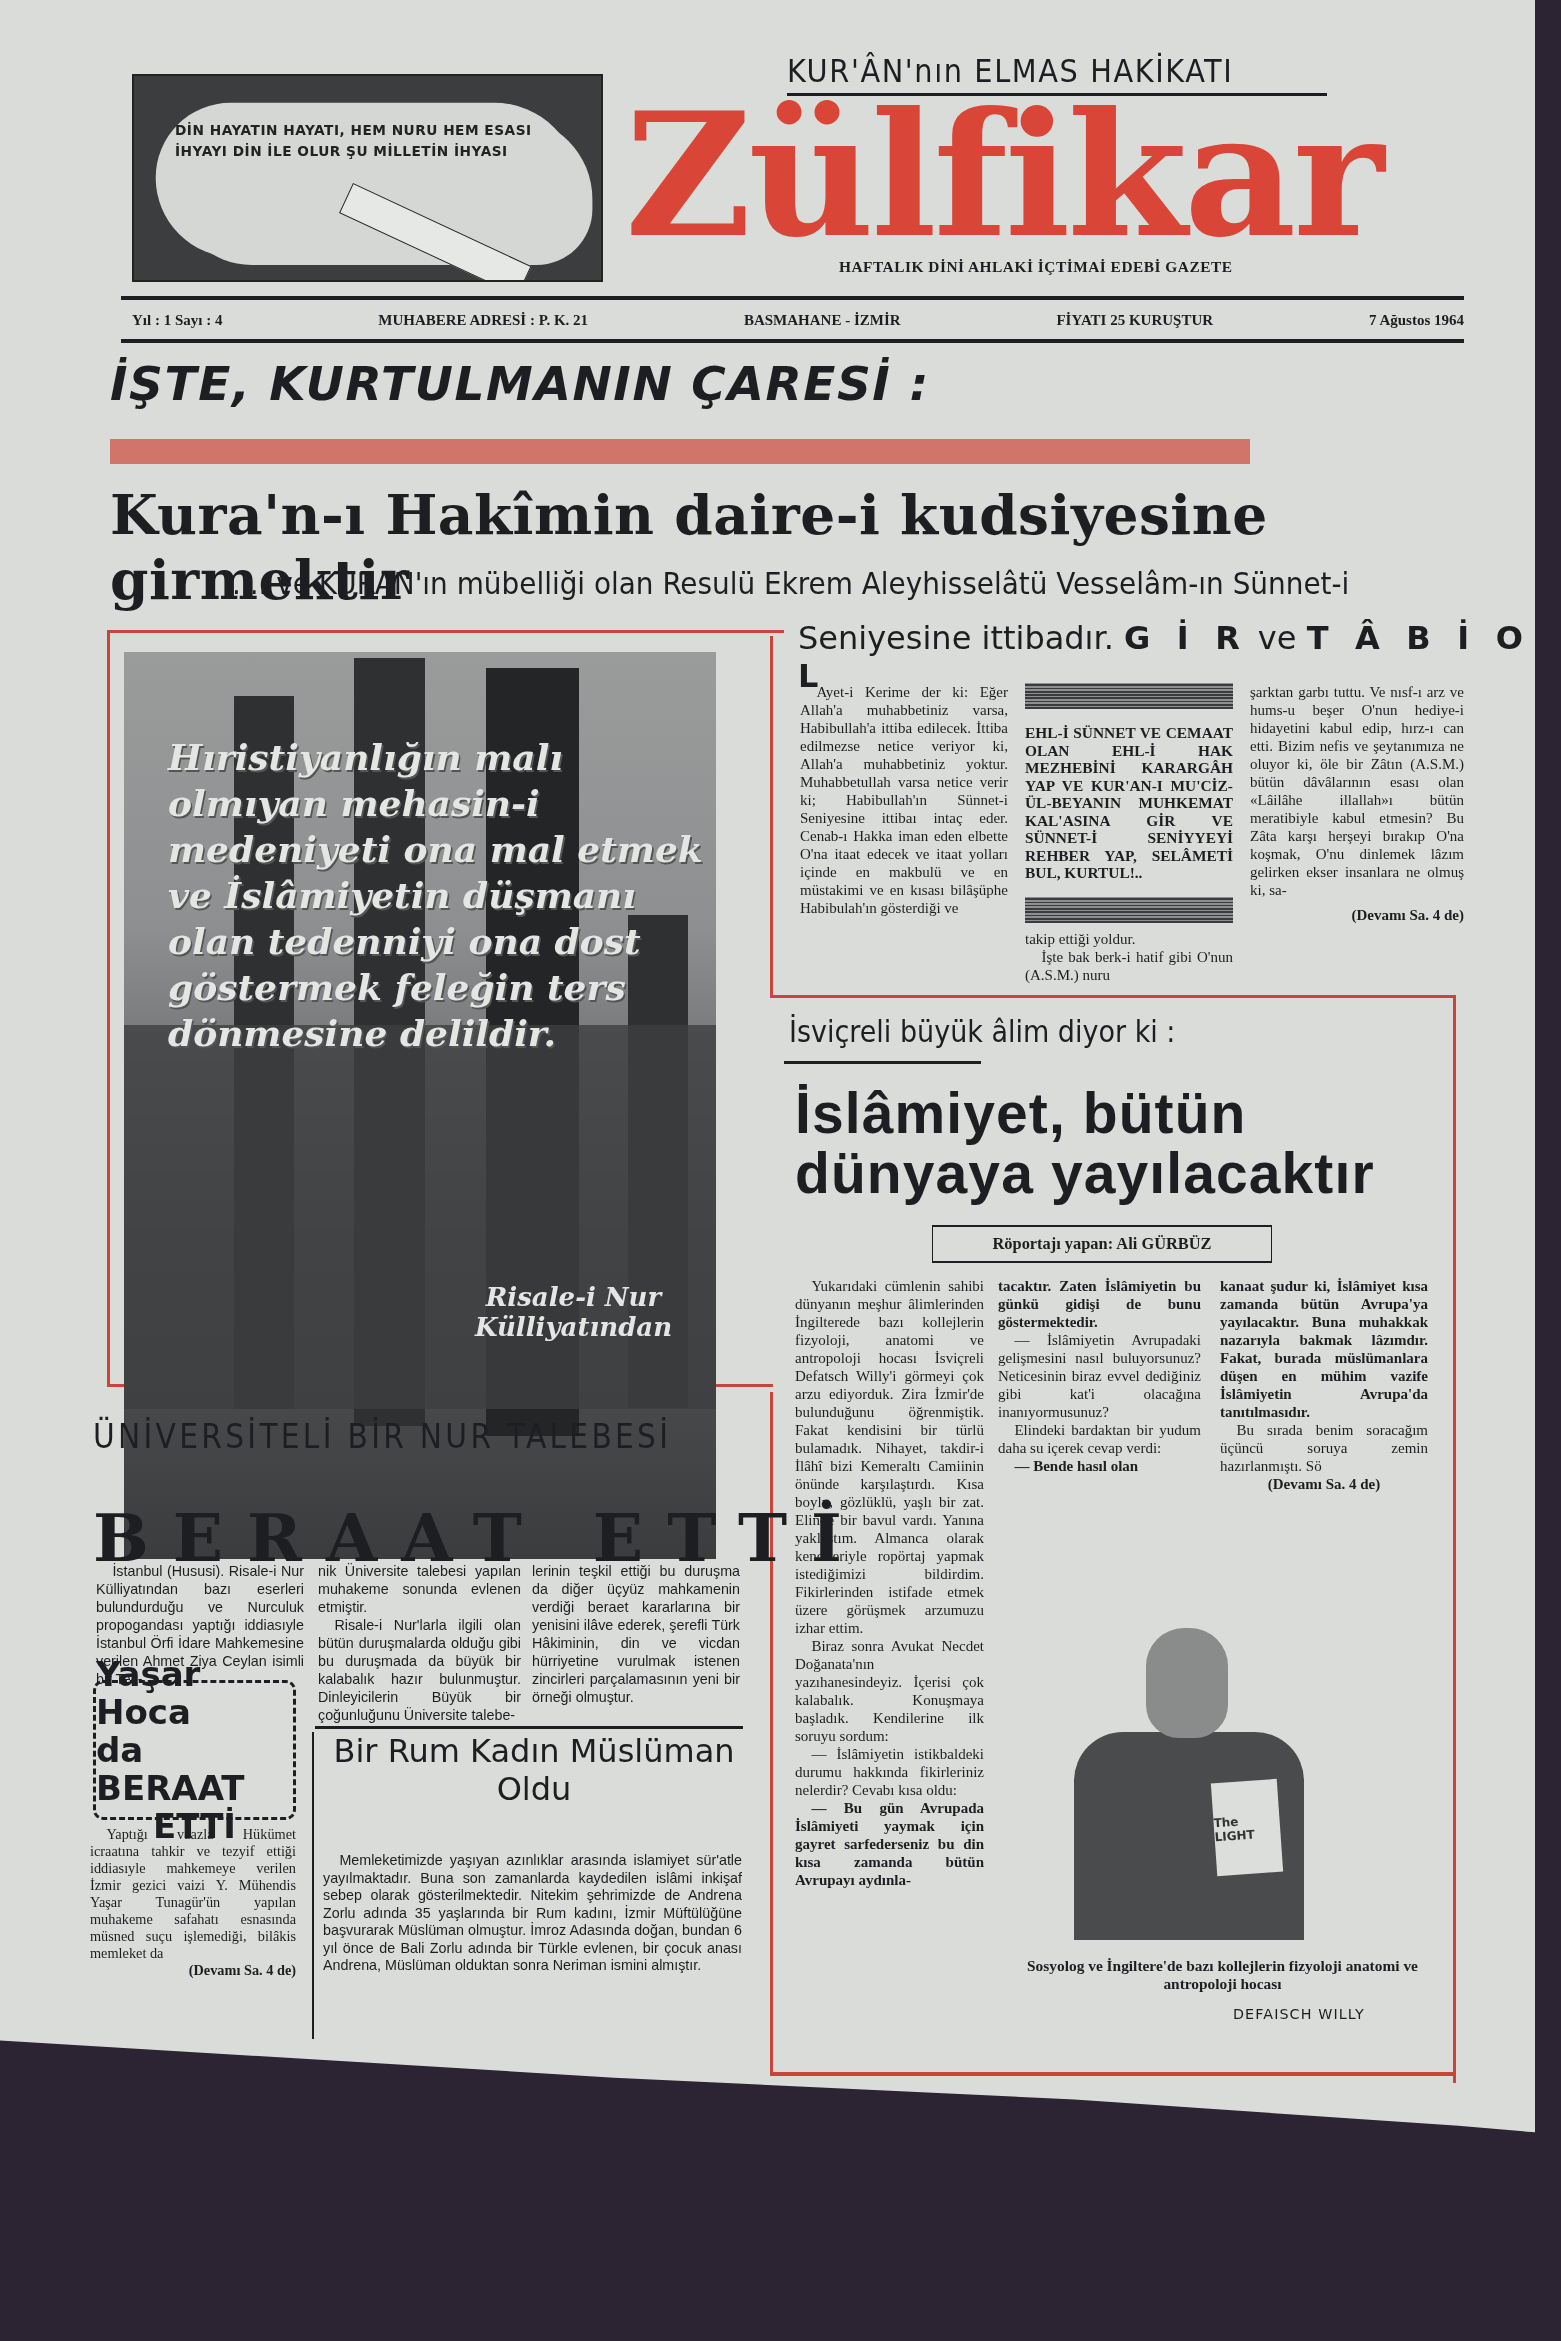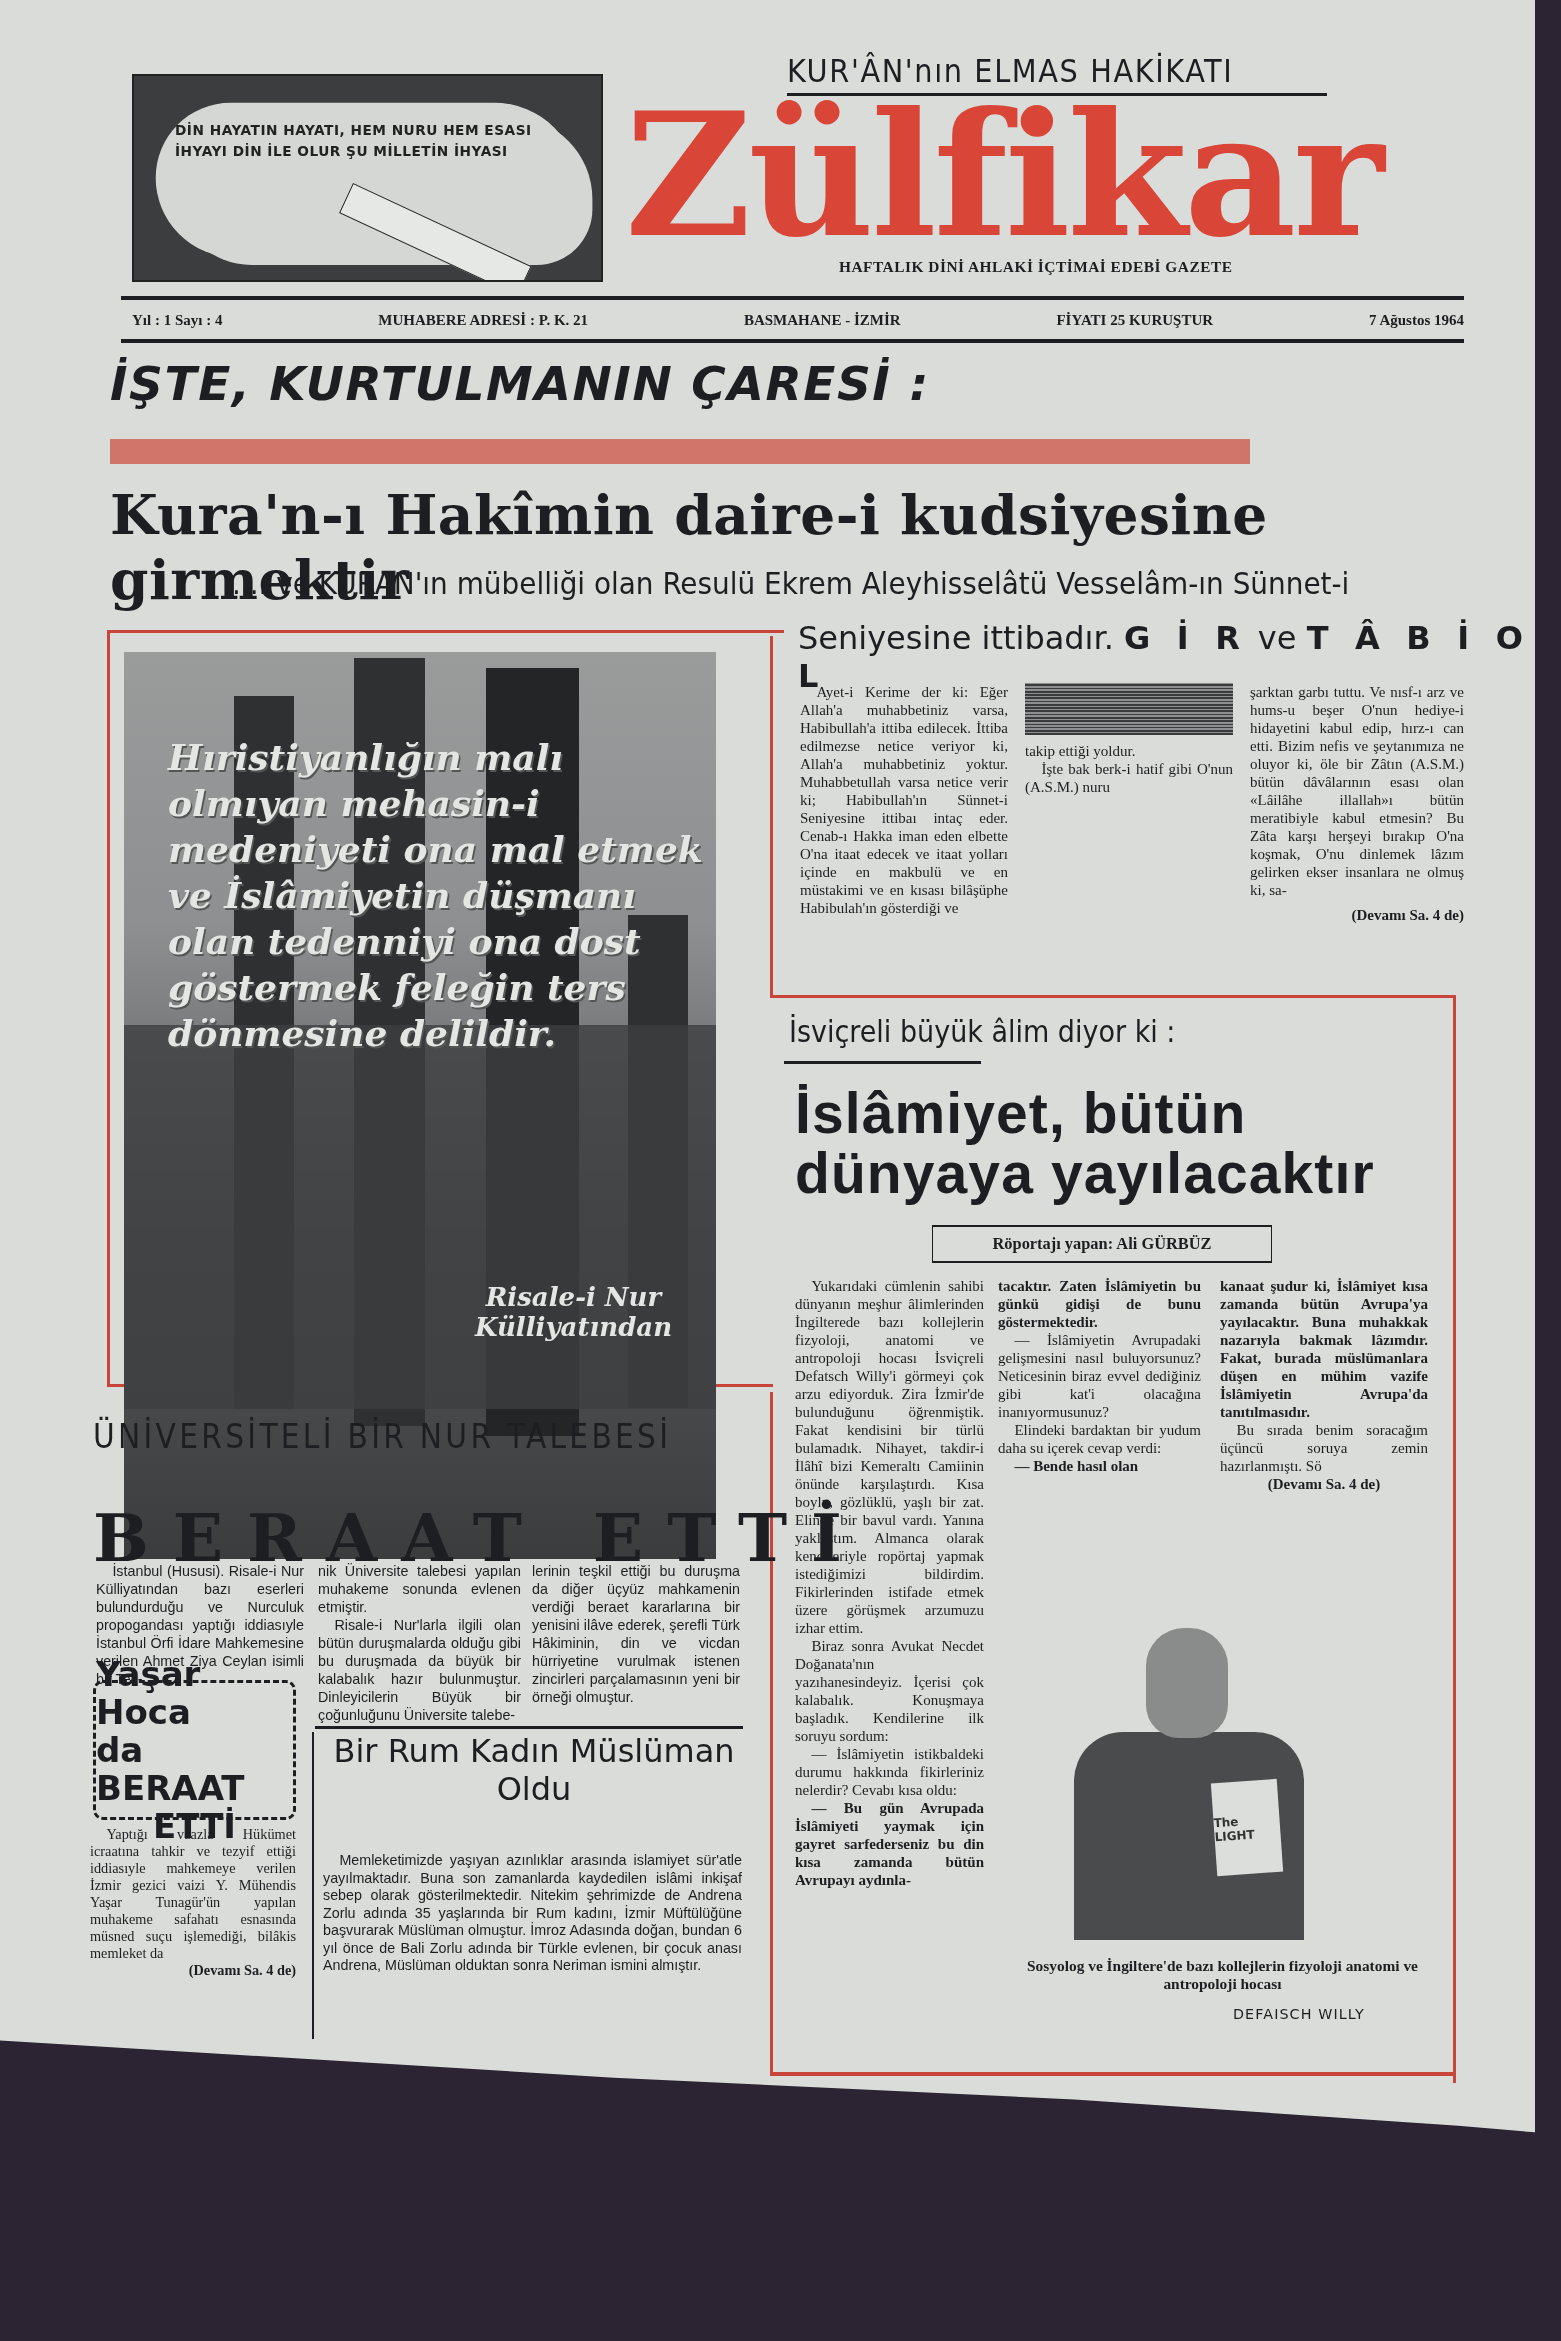--- a/index.html
+++ b/index.html
@@ -221,20 +221,21 @@
   <div class="tower" style="left:0;top:373px;width:592px;height:384px;background:#3d3e40;opacity:.8;"></div>
   <div class="skyline-text">Hıristiyanlığın malı olmıyan mehasin-i medeniyeti ona mal etmek ve İslâmiyetin düşmanı olan tedenniyi ona dost göstermek feleğin ters dönmesine delildir.</div>
   <div class="skyline-credit">Risale-i Nur Külliyatından</div>
 </div>
 
 <div class="col" style="left:800px;top:683px;width:208px;">
   <p>Ayet-i Kerime der ki: Eğer Allah'a muhabbetiniz varsa, Habibullah'a ittiba edilecek. İttiba edilmezse netice veriyor ki, Allah'a muhabbetiniz yoktur. Muhabbetullah varsa netice verir ki; Habibullah'ın Sünnet-i Seniyesine ittibaı intaç eder. Cenab-ı Hakka iman eden elbette O'na itaat edecek ve itaat yolları içinde en makbulü ve en müstakimi ve en kısası bilâşüphe Habibulah'ın gösterdiği ve</p>
 </div>
 <div class="col" style="left:1025px;top:683px;width:208px;">
   <div class="hatch"></div>
+  <div class="bold" style="font-size:15.4px;line-height:17.5px;margin:15.4px 0;">EHL-İ SÜNNET VE CEMAAT OLAN EHL-İ HAK MEZHEBİNİ KARARGÂH YAP VE KUR'AN-I MU'CİZ-ÜL-BEYANIN MUHKEMAT KAL'ASINA GİR VE SÜNNET-İ SENİYYEYİ REHBER YAP, SELÂMETİ BUL, KURTUL!..</div>
   <div class="hatch"></div>
   <div style="margin-top:6.6px;">takip ettiği yoldur.</div>
   <p>İşte bak berk-i hatif gibi O'nun (A.S.M.) nuru</p>
 </div>
 <div class="col" style="left:1250px;top:683px;width:214px;">
   <div>şarktan garbı tuttu. Ve nısf-ı arz ve hums-u beşer O'nun hediye-i hidayetini kabul edip, hırz-ı can etti. Bizim nefis ve şeytanımıza ne oluyor ki, öle bir Zâtın (A.S.M.) bütün dâvâlarının esası olan «Lâilâhe illallah»ı bütün meratibiyle kabul etmesin? Bu Zâta karşı herşeyi bırakıp O'na koşmak, O'nu dinlemek lâzım gelirken ekser insanlara ne olmuş ki, sa-</div>
   <div class="bold" style="text-align:right;margin-top:6.6px;">(Devamı Sa. 4 de)</div>
 </div>
 
 <div class="abs kicker">İsviçreli büyük âlim diyor ki :</div>

